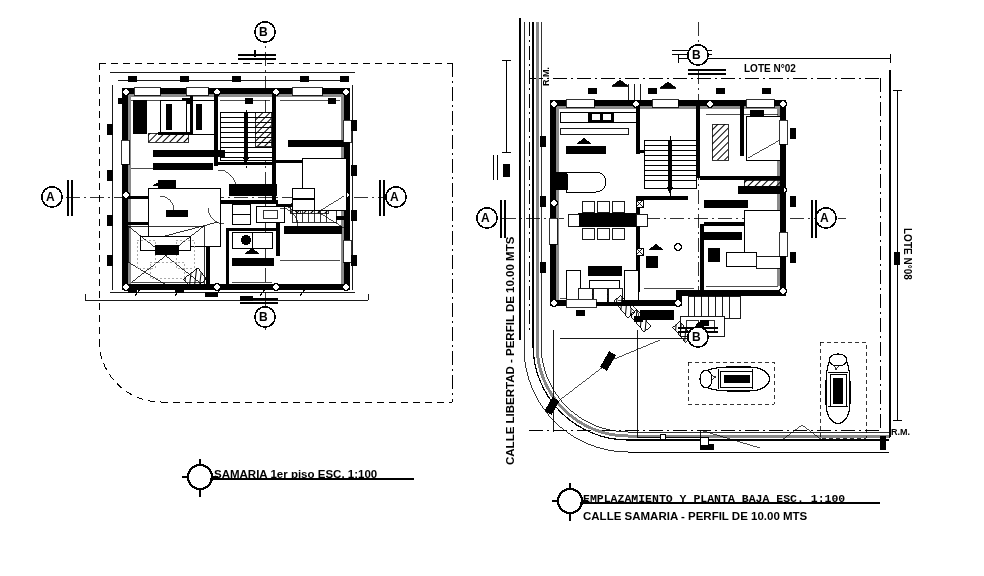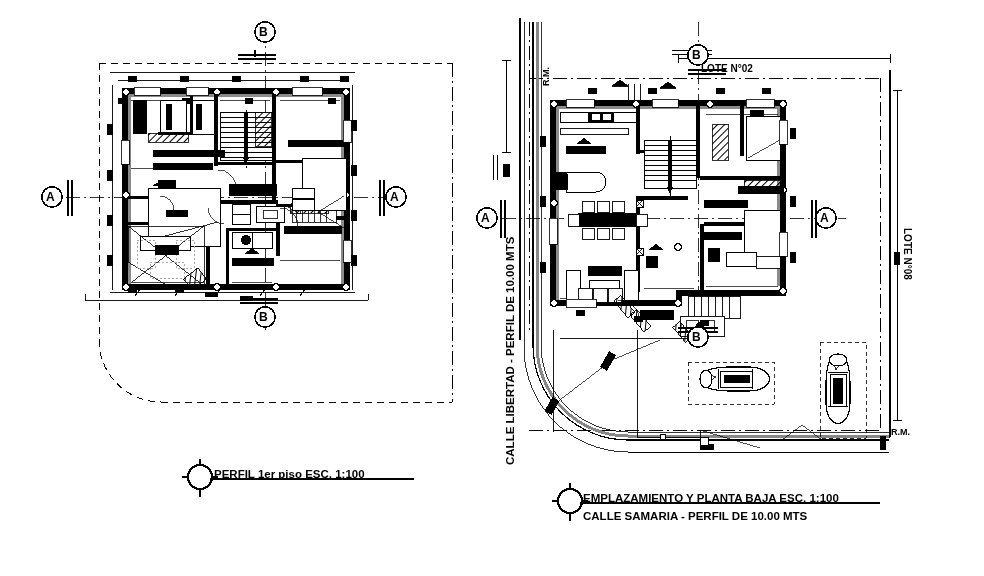--- a/index.html
+++ b/index.html
@@ -675,26 +675,26 @@
   <div class="marker-letter" style="left:259px; top:25px;">B</div>
   <div class="marker-letter" style="left:46px; top:190px;">A</div>
   <div class="marker-letter" style="left:390px; top:190px;">A</div>
   <div class="marker-letter" style="left:259px; top:310px;">B</div>
 
   <div class="marker-letter" style="left:692px; top:48px;">B</div>
   <div class="marker-letter" style="left:481px; top:211px;">A</div>
   <div class="marker-letter" style="left:820px; top:211px;">A</div>
   <div class="marker-letter" style="left:692px; top:330px;">B</div>
 
-  <div class="lbl lbl-title" style="left:214px; top:468px;">PERFIL 1er piso   ESC. 1:100</div>
+  <div class="lbl lbl-title" style="left:214px; top:468px;">SAMARIA 1er piso   ESC. 1:100</div>
 
   <div class="lbl lbl-title" style="left:583px; top:468px;margin-top:42px;">CALLE SAMARIA -  PERFIL DE 10.00 MTS</div>
-  <div class="lbl lbl-title" style="left:583px; top:492px;">EMPLAZAMIENTO Y PLANTA BAJA  ESC. 1:100</div>
-
-  <div class="lbl lbl-lot" style="left:701px; top:63px;">LOTE N°02</div>
+  <div class="lbl lbl-title" style="left:583px; top:492px;font-family:Liberation Mono, monospace;">EMPLAZAMIENTO Y PLANTA BAJA  ESC. 1:100</div>
+
+  <div class="lbl lbl-lot" style="left:744px; top:63px;">LOTE N°02</div>
 
   <div class="lbl lbl-lot rot90cw" style="left:913px; top:228px;">LOTE N°08</div>
 
   <div class="lbl lbl-title rot90" style="left:504px; top:465px;">CALLE LIBERTAD -  PERFIL DE 10.00 MTS</div>
 
   <div class="lbl lbl-small rot90" style="left:541px; top:86px;">R.M.</div>
 
   <div class="lbl lbl-small" style="left:891px; top:427px;">R.M.</div>
 
 </div>

